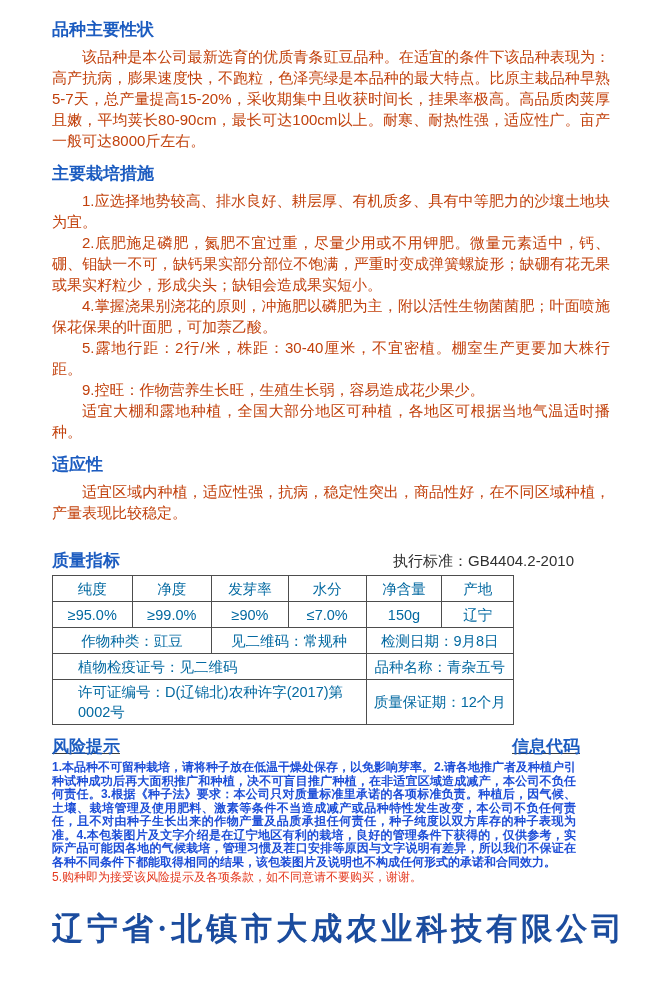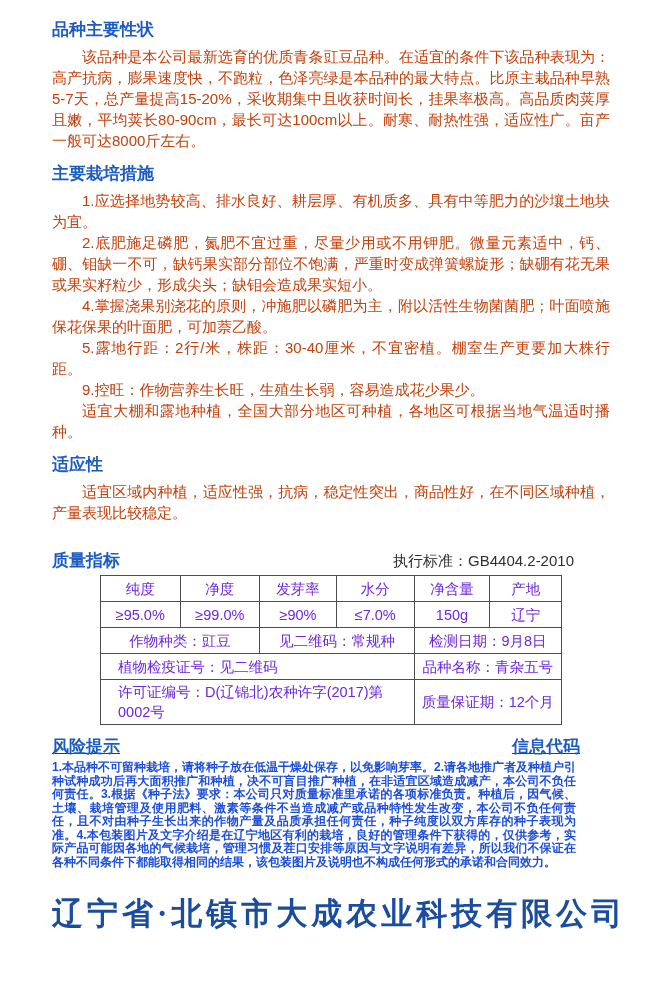--- a/index.html
+++ b/index.html
@@ -18,28 +18,28 @@
     font-size:15px;line-height:21px;margin:0;
     text-indent:2em;text-align:justify;color:#c2410c;
   }
   .quality-row{
     display:flex;justify-content:space-between;align-items:flex-end;
     margin-top:28px;margin-bottom:4px;
   }
   .quality-row .sec-h{margin:0;}
   .std-label{font-size:15px;color:#303030;margin-right:36px;}
   table.quality{
-    border-collapse:collapse;margin-left:48px;width:462px;
-    font-size:14.5px;color:#6d28d9;border-radius:32px;
+    border-collapse:collapse;width:462px;
+    font-size:14.5px;color:#0369a1;border-radius:32px;
   }
   table.quality th,table.quality td{
     border:1px solid #4d4d4d;text-align:center;
     padding:2px 4px;height:21px;line-height:20px;font-weight:normal;
   }
-  table.quality td.left,table.quality th.left{text-align:left;padding-left:17px;}
+  table.quality td.left,table.quality th.left{text-align:left;padding-left:25px;}
   .risk-row{
     display:flex;justify-content:space-between;align-items:flex-end;
     margin-top:12px;margin-bottom:4px;text-decoration:underline;
   }
   .risk-row .sec-h{margin:0;}
   .risk-row .sec-h.right{margin-right:30px;}
   .fine-print{
     font-size:12px;line-height:13.5px;color:#1d4ed8;
     width:524px;margin:2px 8px 0 0;text-align:justify;font-weight:bold;
   }
@@ -111,16 +111,17 @@
       <td colspan="2">质量保证期：12个月</td>
     </tr>
   </tbody>
     </table>
 
   <div class="risk-row">
     <div class="sec-h">风险提示</div>
     <div class="sec-h right">信息代码</div>
   </div>
   <p class="fine-print">1.本品种不可留种栽培，请将种子放在低温干燥处保存，以免影响芽率。2.请各地推广者及种植户引种试种成功后再大面积推广和种植，决不可盲目推广种植，在非适宜区域造成减产，本公司不负任何责任。3.根据《种子法》要求：本公司只对质量标准里承诺的各项标准负责。种植后，因气候、土壤、栽培管理及使用肥料、激素等条件不当造成减产或品种特性发生改变，本公司不负任何责任，且不对由种子生长出来的作物产量及品质承担任何责任，种子纯度以双方库存的种子表现为准。4.本包装图片及文字介绍是在辽宁地区有利的栽培，良好的管理条件下获得的，仅供参考，实际产品可能因各地的气候栽培，管理习惯及茬口安排等原因与文字说明有差异，所以我们不保证在各种不同条件下都能取得相同的结果，该包装图片及说明也不构成任何形式的承诺和合同效力。</p>
+  <p class="fine-warning">5.购种即为接受该风险提示及各项条款，如不同意请不要购买，谢谢。</p>
 
   <div class="company">辽宁省·北镇市大成农业科技有限公司</div>
 
 </div>
 
 </body></html>

